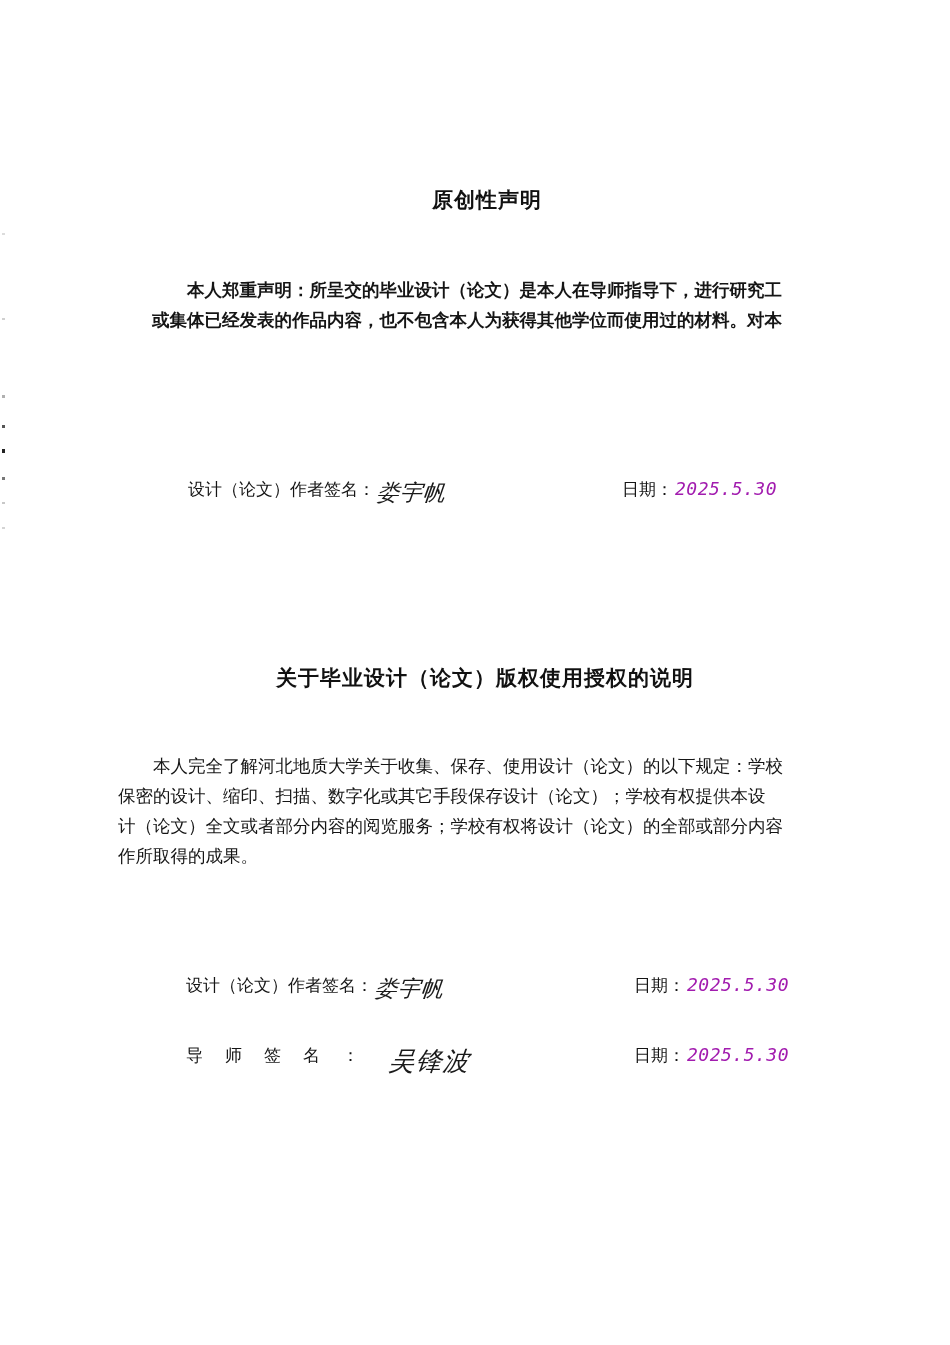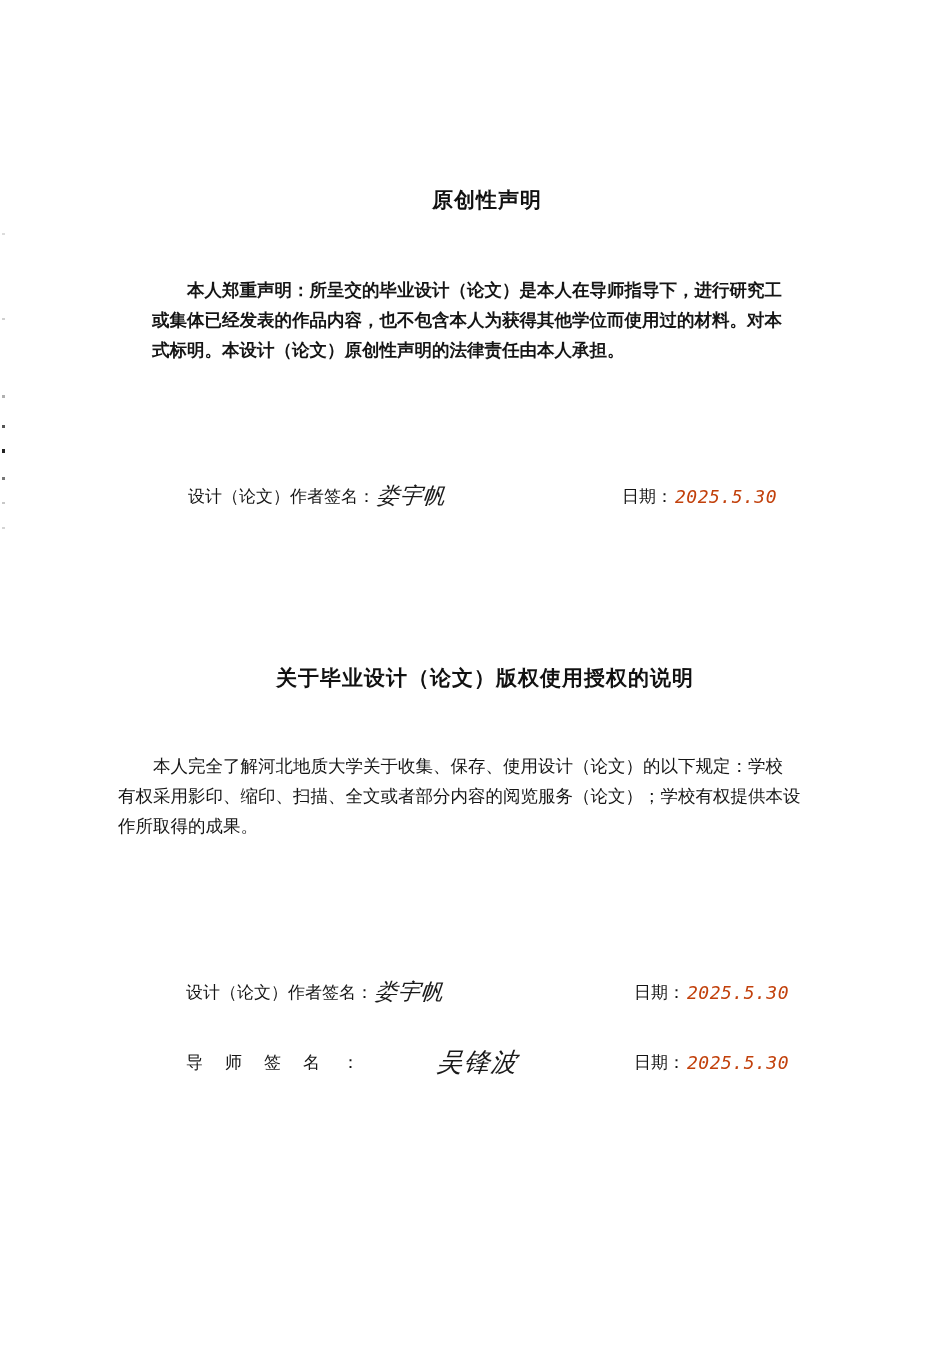--- a/index.html
+++ b/index.html
@@ -49,38 +49,38 @@
     }
     .p1 { left: 152px; top: 235px; width: 705px; font-weight: bold; }
     .p2 { left: 118px; top: 711px; width: 735px; }
 
     .sigrow {
       position: absolute;
       height: 36px;
       font-size: 17px;
       color: #151515;
       display: flex;
-      align-items: center;
+      align-items: flex-start;
     }
     .sigrow .label { white-space: nowrap; }
     .handwriting {
       font-family: "DejaVu Serif", serif;
       font-style: italic;
       font-size: 22px;
       letter-spacing: 1px;
       color: #1a1a1a;
       margin-left: 2px;
       transform: skewX(-6deg);
       display: inline-block;
     }
     .date-hand {
       font-family: "DejaVu Sans Mono", monospace;
       font-style: italic;
       font-size: 18px;
-      color: #c2410c;
+      color: #a21caf;
       margin-left: 2px;
       letter-spacing: 0.5px;
     }
     .spaced { letter-spacing: 22px; }
 
     .margin-dot {
       position: absolute;
       left: 2px;
       width: 3px;
       background: #9a9a9a;
@@ -98,50 +98,50 @@
   <div class="margin-dot" style="top:409px;height:4px;background:#222"></div>
   <div class="margin-dot" style="top:437px;height:3px;background:#777"></div>
   <div class="margin-dot" style="top:462px;height:2px;background:#c8c8c8"></div>
   <div class="margin-dot" style="top:487px;height:2px;background:#d4d4d4"></div>
 
   <div class="title t1">原创性声明</div>
 
   <div class="para p1">
     <span class="line">　　本人郑重声明：所呈交的毕业设计（论文）是本人在导师指导下，进行研究工</span>
     <span class="line">或集体已经发表的作品内容，也不包含本人为获得其他学位而使用过的材料。对本</span>
-    <span class="line">式标明。本设计（论文）原创性声明的法律责任由本人承担。</span>
   </div>
 
   <div class="sigrow" style="left:188px; top:438px;">
     <span class="label">设计（论文）作者签名：</span>
     <span class="handwriting">娄宇帆</span>
   </div>
   <div class="sigrow" style="left:622px; top:438px;">
     <span class="label">日期：</span>
     <span class="date-hand">2025.5.30</span>
   </div>
 
   <div class="title t2">关于毕业设计（论文）版权使用授权的说明</div>
 
   <div class="para p2">
     <span class="line">　　本人完全了解河北地质大学关于收集、保存、使用设计（论文）的以下规定：学校</span>
-    <span class="line">有权采用影印、缩印、扫描、全文或者部分内容的阅览服务（论文）；学校有权提供本设</span>
+    <span class="line">保密的设计、缩印、扫描、数字化或其它手段保存设计（论文）；学校有权提供本设</span>
+    <span class="line">计（论文）全文或者部分内容的阅览服务；学校有权将设计（论文）的全部或部分内容</span>
     <span class="line">作所取得的成果。</span>
   </div>
 
   <div class="sigrow" style="left:186px; top:934px;">
     <span class="label">设计（论文）作者签名：</span>
     <span class="handwriting">娄宇帆</span>
   </div>
   <div class="sigrow" style="left:634px; top:934px;">
     <span class="label">日期：</span>
     <span class="date-hand">2025.5.30</span>
   </div>
 
-  <div class="sigrow" style="left:186px; top:1004px;gap:48px;">
+  <div class="sigrow" style="left:186px; top:1004px;">
     <span class="label spaced">导师签名：</span>
     <span class="handwriting" style="font-size:26px;margin-left:8px;">吴锋波</span>
   </div>
   <div class="sigrow" style="left:634px; top:1004px;">
     <span class="label">日期：</span>
     <span class="date-hand">2025.5.30</span>
   </div>
 
 </div>
 

